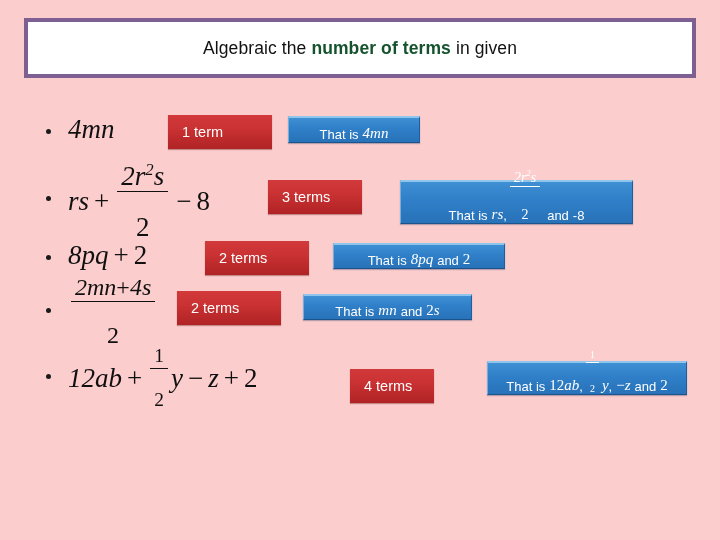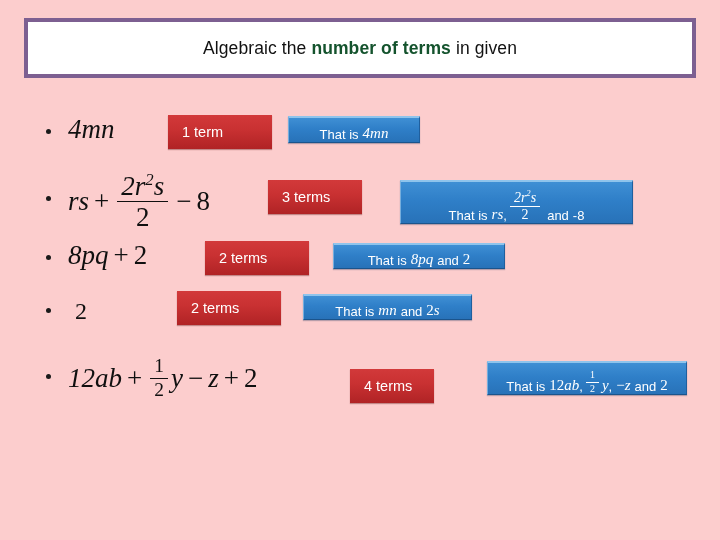--- a/index.html
+++ b/index.html
@@ -79,20 +79,21 @@
 
   
   .frac {
     display: inline-flex;
     flex-direction: column;
     align-items: center;
     justify-content: center;
     vertical-align: middle;
     margin: 0 3px;
     line-height: 1.04;
+    gap: 20px;
   }
   .frac .num,
   .frac .den {
     display: block;
     padding: 0 4px;
     text-align: center;
   }
   .frac .num {
     border-bottom: 1.6px solid #101010;
     padding-bottom: 1px;
@@ -241,20 +242,21 @@
       <span class="sp"></span>
       <span class="mthn">2</span>
   </div>
 </div>
 
 <div class="row">
   <span class="bullet" style="left:46px; top:308px;"></span>
 
   <div class="expr" style="left:68px; top:283px; height:56px; font-size:24px;">
     <span class="frac">
+      <span class="num">2mn<span class="up">+</span>4s</span>
       <span class="den up">2</span>
     </span>
   </div>
 
   <div class="badge-red" style="left:177px; top:291px; width:104px; height:34px;">
     <span>2 terms</span>
   </div>
 
   <div class="badge-blue" style="left:303px; top:294px; width:169px; height:26px;">
     <span>That is</span>

